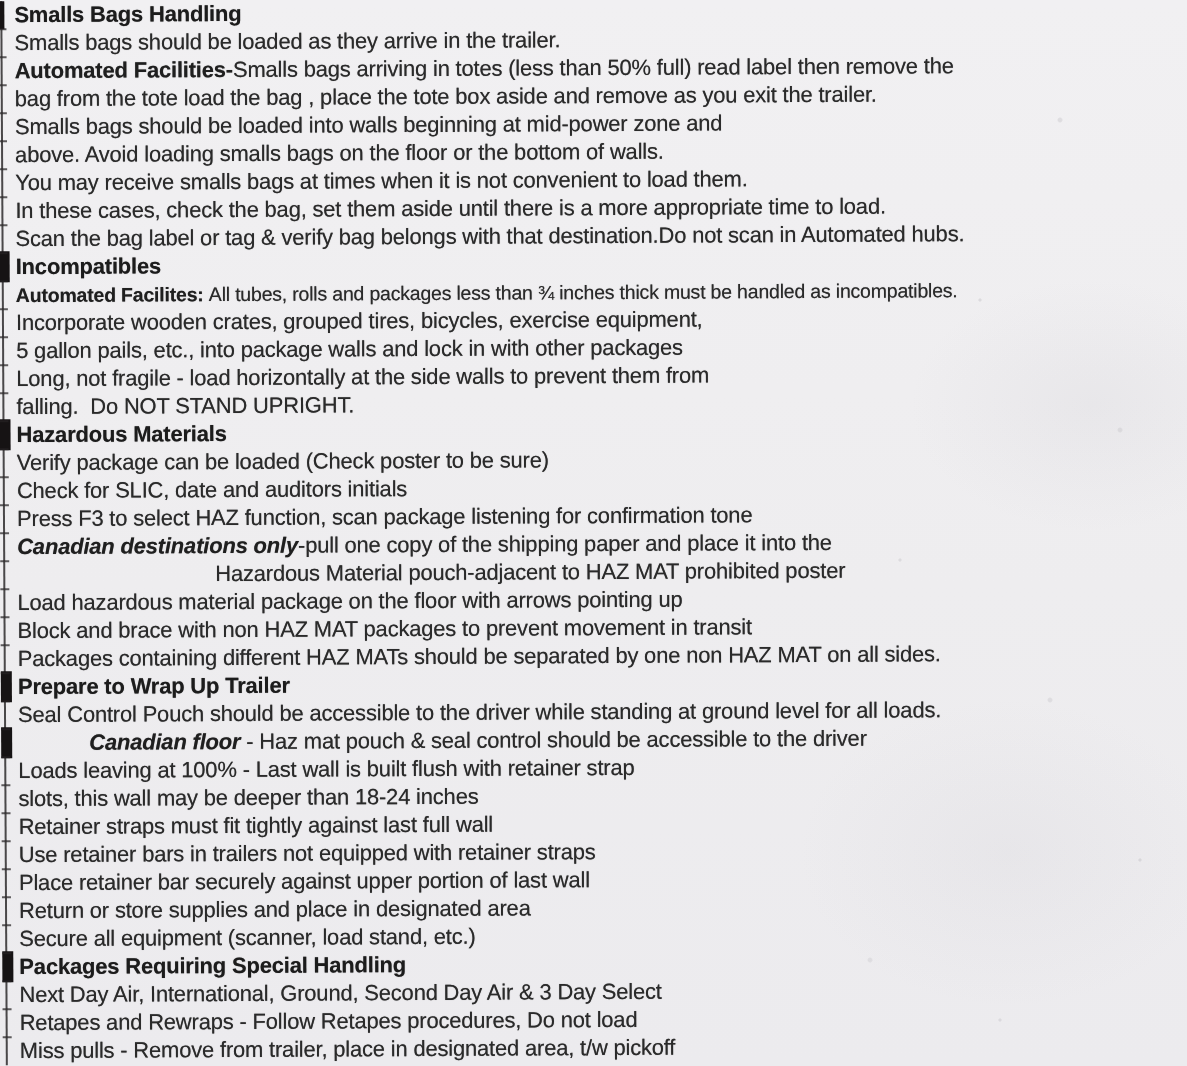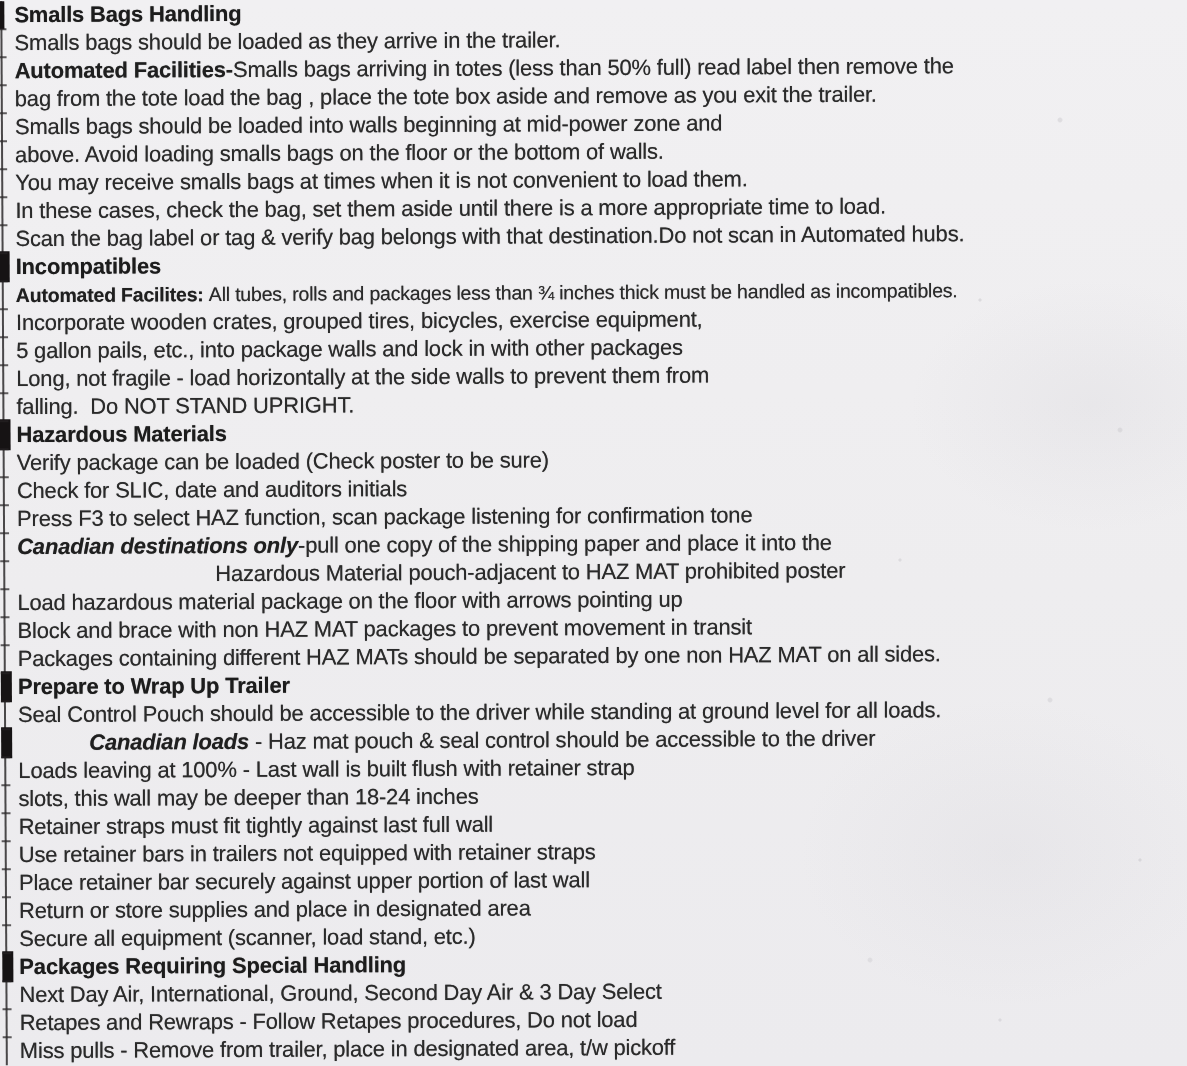--- a/index.html
+++ b/index.html
@@ -79,21 +79,21 @@
   <div class="row"><span>Check for SLIC, date and auditors initials</span></div>
   <div class="row"><span>Press F3 to select HAZ function, scan package listening for confirmation tone</span></div>
   <div class="row"><b class="bi">Canadian destinations only</b><span>-pull one copy of the shipping paper and place it into the</span></div>
   <div class="row ind1"><span>Hazardous Material pouch-adjacent to HAZ MAT prohibited poster</span></div>
   <div class="row"><span>Load hazardous material package on the floor with arrows pointing up</span></div>
   <div class="row"><span>Block and brace with non HAZ MAT packages to prevent movement in transit</span></div>
   <div class="row"><span>Packages containing different HAZ MATs should be separated by one non HAZ MAT on all sides.</span></div>
 
   <div class="row h mk"><i class="marker"></i><span>Prepare to Wrap Up Trailer</span></div>
   <div class="row"><span>Seal Control Pouch should be accessible to the driver while standing at ground level for all loads.</span></div>
-  <div class="row ind2 mk"><i class="marker"></i><b class="bi">Canadian loads</b><span> - Haz mat pouch &amp; seal control should be accessible to the driver</span></div>
+  <div class="row ind2 mk"><i class="marker"></i><b class="bi">Canadian floor</b><span> - Haz mat pouch &amp; seal control should be accessible to the driver</span></div>
   <div class="row"><span>Loads leaving at 100% - Last wall is built flush with retainer strap</span></div>
   <div class="row"><span>slots, this wall may be deeper than 18-24 inches</span></div>
   <div class="row"><span>Retainer straps must fit tightly against last full wall</span></div>
   <div class="row"><span>Use retainer bars in trailers not equipped with retainer straps</span></div>
   <div class="row"><span>Place retainer bar securely against upper portion of last wall</span></div>
   <div class="row"><span>Return or store supplies and place in designated area</span></div>
   <div class="row"><span>Secure all equipment (scanner, load stand, etc.)</span></div>
 
   <div class="row h mk"><i class="marker"></i><span>Packages Requiring Special Handling</span></div>
   <div class="row"><span>Next Day Air, International, Ground, Second Day Air &amp; 3 Day Select</span></div>

